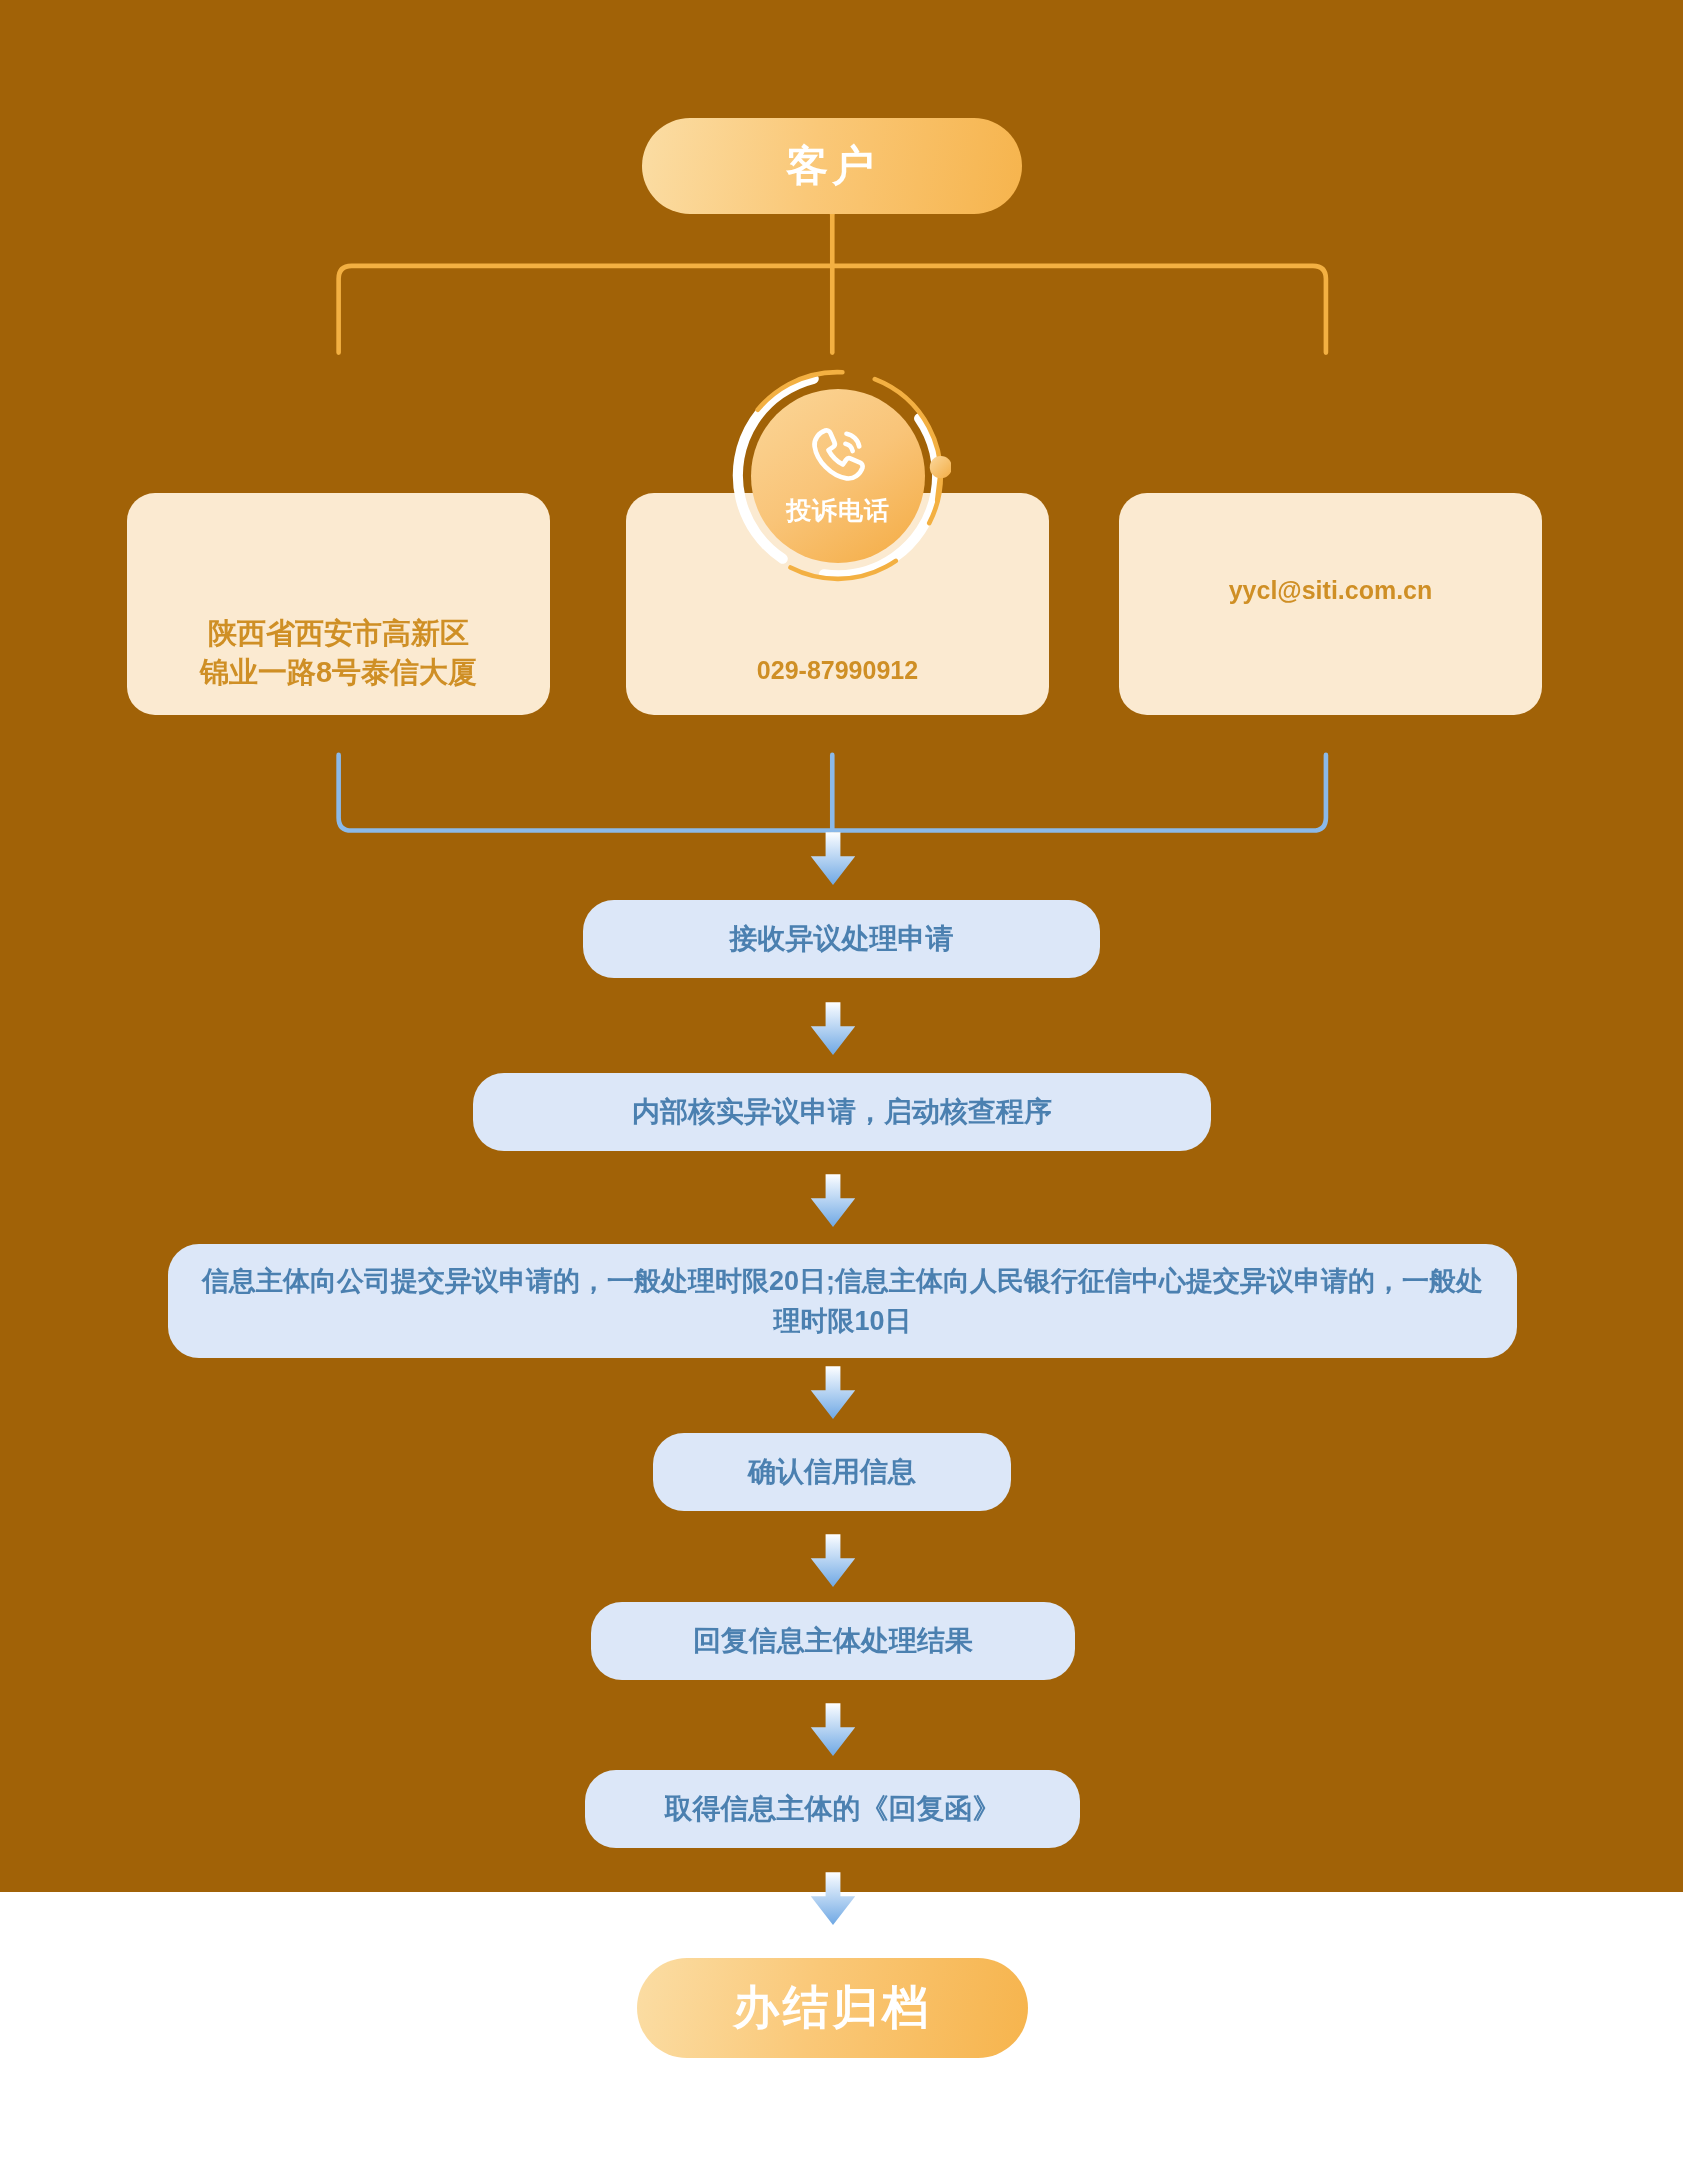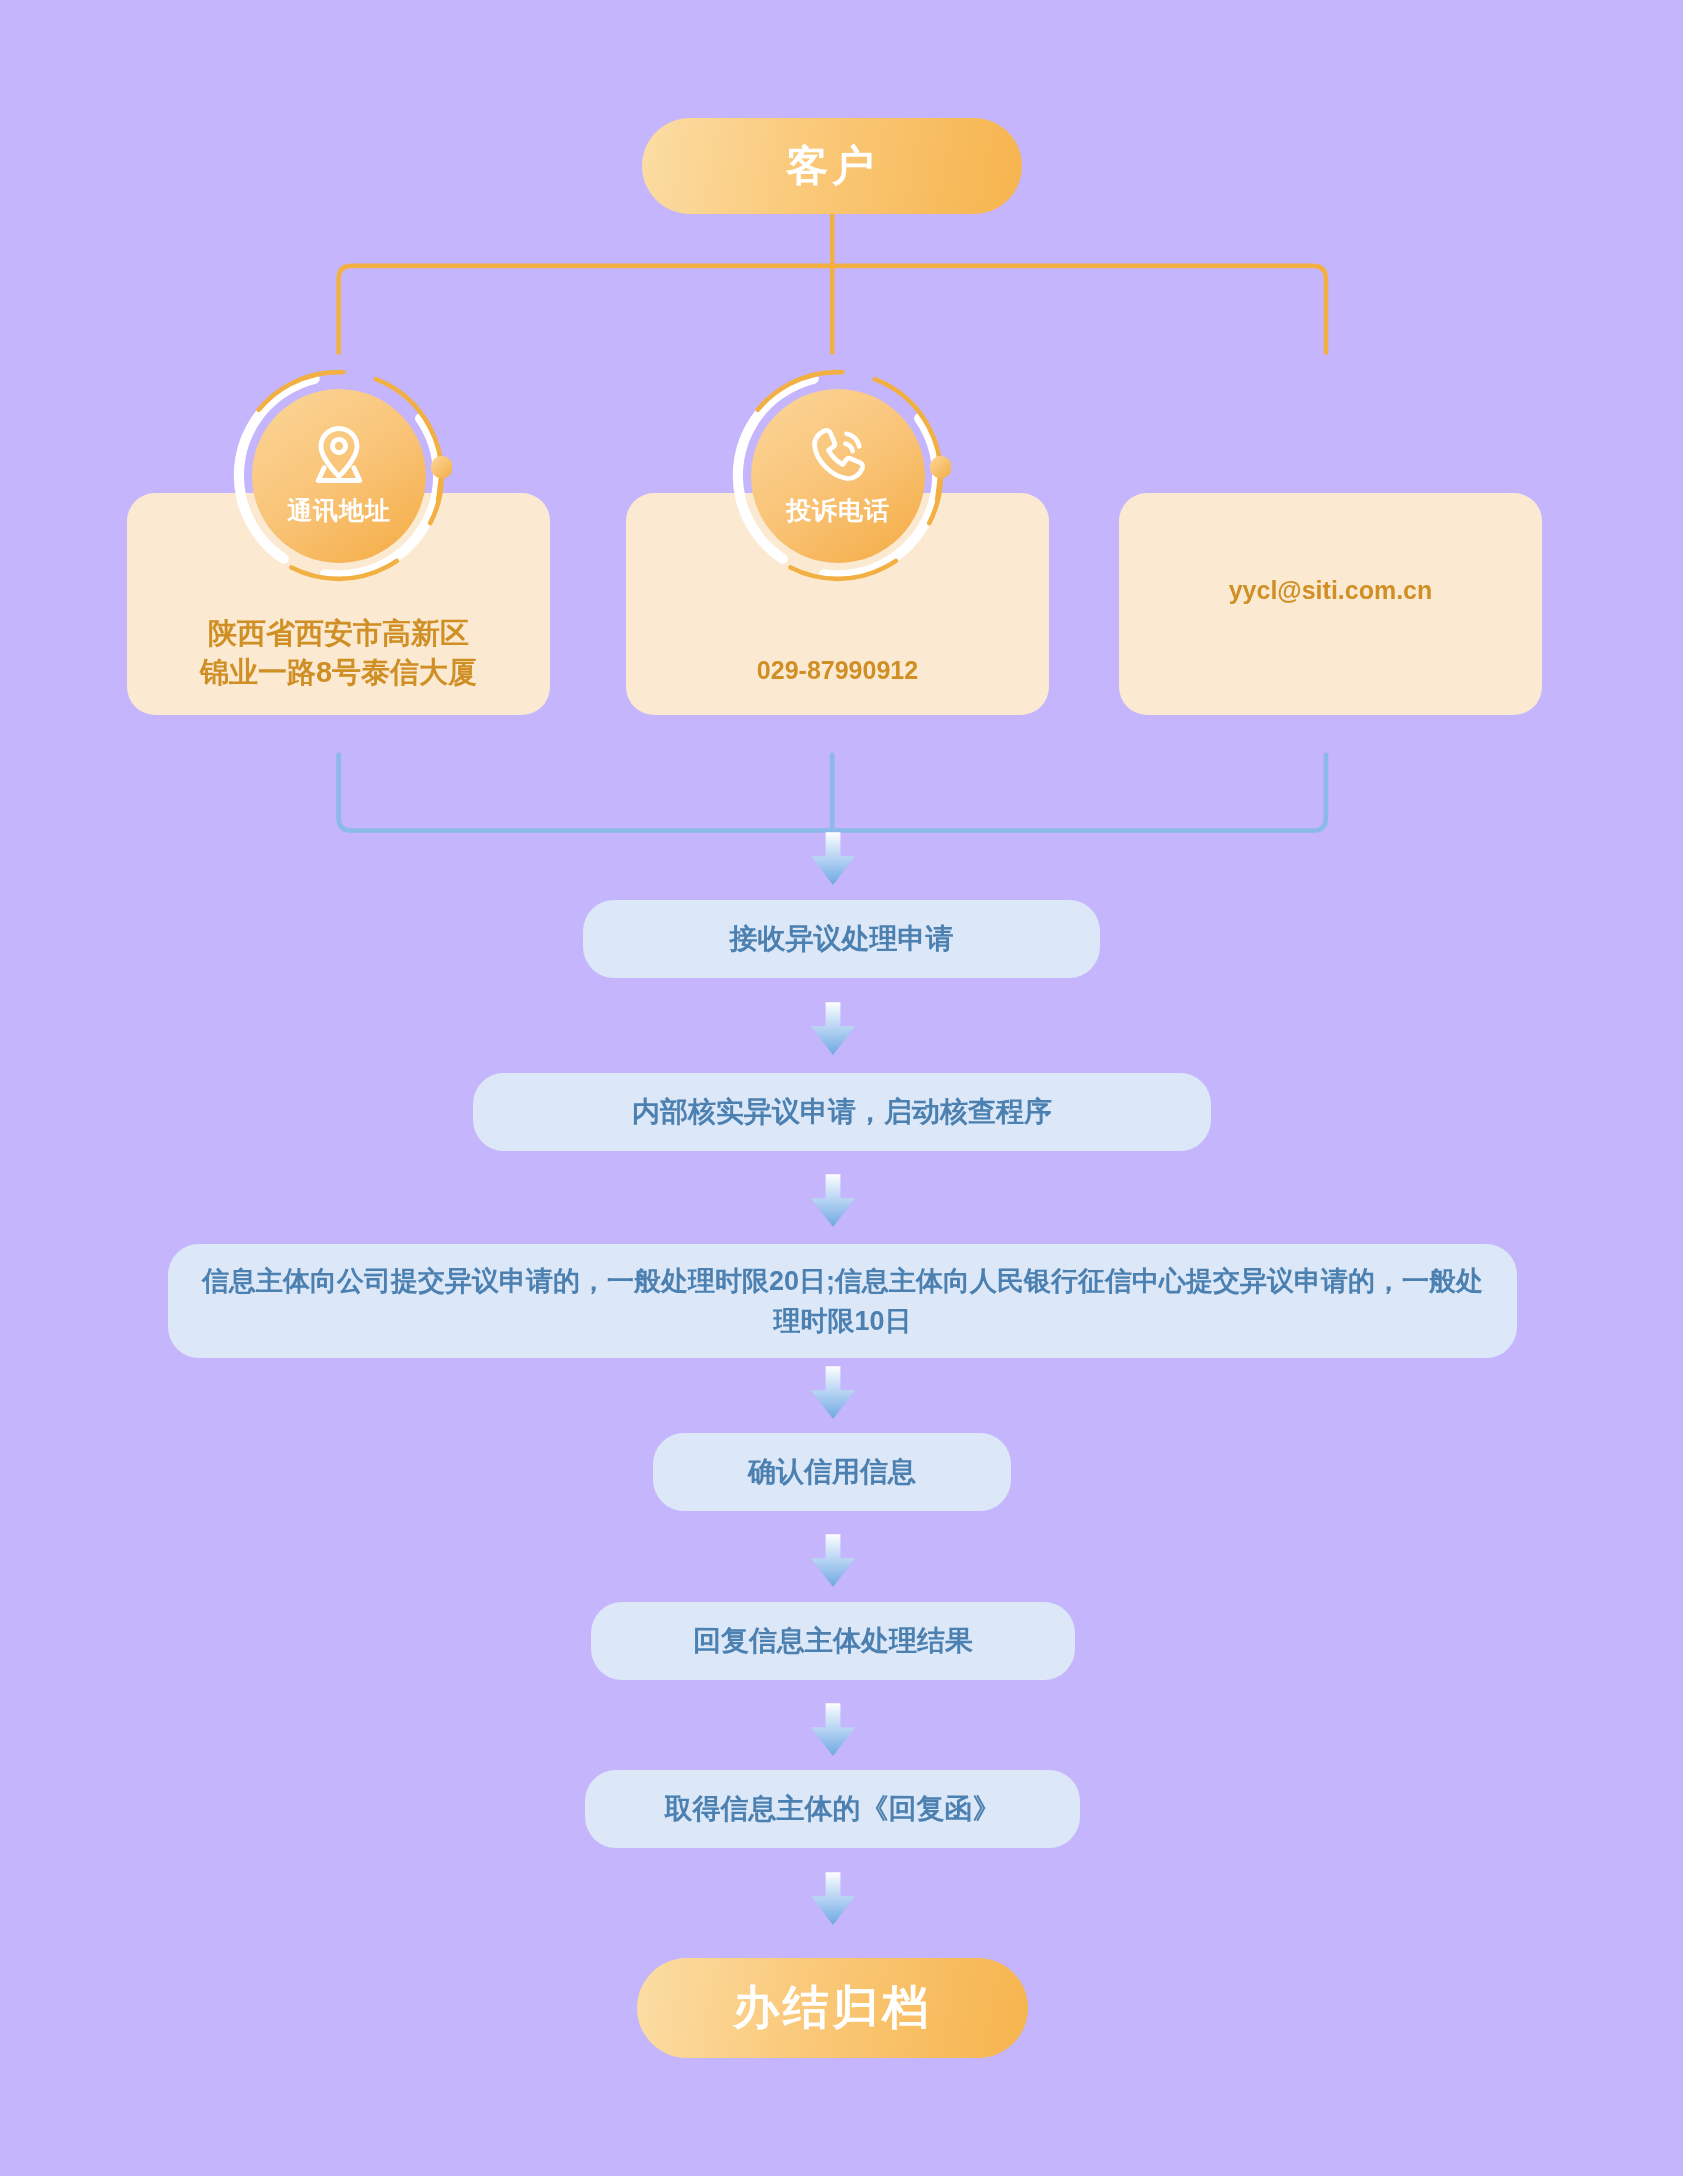--- a/index.html
+++ b/index.html
@@ -11,22 +11,22 @@
     width: 1683px;
     height: 2176px;
     position: relative;
     font-family: "Liberation Sans", "DejaVu Sans", sans-serif;
     overflow: hidden;
   }
 
   #canvas {
     position: relative;
     width: 1683px;
-    height: 2176px;
-    background: #c4b5fd;
+    height: 1892px;
+    background: #a16207;
   }
 
   
   #connectors {
     position: absolute;
     left: 0;
     top: 0;
     width: 1683px;
     height: 2176px;
     pointer-events: none;
@@ -224,36 +224,20 @@
       <span class="line">029-87990912</span>
     </div>
   </div>
 
   <div class="contact-card" id="card-email">
     <div class="card-text single">
       <span class="line">yycl@siti.com.cn</span>
     </div>
   </div>
 
-  <div class="icon-node" id="node-address">
-    <svg class="ring-svg" viewBox="0 0 246 246">
-      <circle cx="123" cy="123" r="108" fill="none" stroke="#ffffff" stroke-width="11" stroke-linecap="round" stroke-dasharray="250 48 250 130" transform="rotate(-35 123 123)"></circle>
-      <circle cx="123" cy="123" r="112" fill="none" stroke="#f3b042" stroke-width="5" stroke-linecap="round" stroke-dasharray="60 36 188 55 120 200" transform="rotate(-118 123 123)"></circle>
-      <path d="M 235 117 L 231 150" fill="none" stroke="#f3b042" stroke-width="5" stroke-linecap="round"></path>
-      <circle cx="235" cy="114" r="12" fill="url(#dotGrad)"></circle>
-    </svg>
-    <div class="icon-disc">
-      <svg class="icon-glyph" viewBox="0 0 64 64">
-        <path d="M32 7 C22.6 7 15 14.6 15 24 C15 35.5 32 52 32 52 C32 52 49 35.5 49 24 C49 14.6 41.4 7 32 7 Z" fill="none" stroke="#ffffff" stroke-width="4.6" stroke-linejoin="round" stroke-linecap="round"></path>
-        <circle cx="32" cy="23.5" r="6.2" fill="none" stroke="#ffffff" stroke-width="4.6"></circle>
-        <path d="M18 44 L12.5 56 L51.5 56 L46 44" fill="none" stroke="#ffffff" stroke-width="4.6" stroke-linejoin="round" stroke-linecap="round"></path>
-      </svg>
-      <div class="icon-label">通讯地址</div>
-    </div>
-  </div>
 
   <div class="icon-node" id="node-phone">
     <svg class="ring-svg" viewBox="0 0 246 246">
       <circle cx="123" cy="123" r="108" fill="none" stroke="#ffffff" stroke-width="11" stroke-linecap="round" stroke-dasharray="250 48 250 130" transform="rotate(-35 123 123)"></circle>
       <circle cx="123" cy="123" r="112" fill="none" stroke="#f3b042" stroke-width="5" stroke-linecap="round" stroke-dasharray="60 36 188 55 120 200" transform="rotate(-118 123 123)"></circle>
       <path d="M 235 117 L 231 150" fill="none" stroke="#f3b042" stroke-width="5" stroke-linecap="round"></path>
       <circle cx="235" cy="114" r="12" fill="url(#dotGrad)"></circle>
     </svg>
     <div class="icon-disc">
       <svg class="icon-glyph" viewBox="0 0 64 64">

